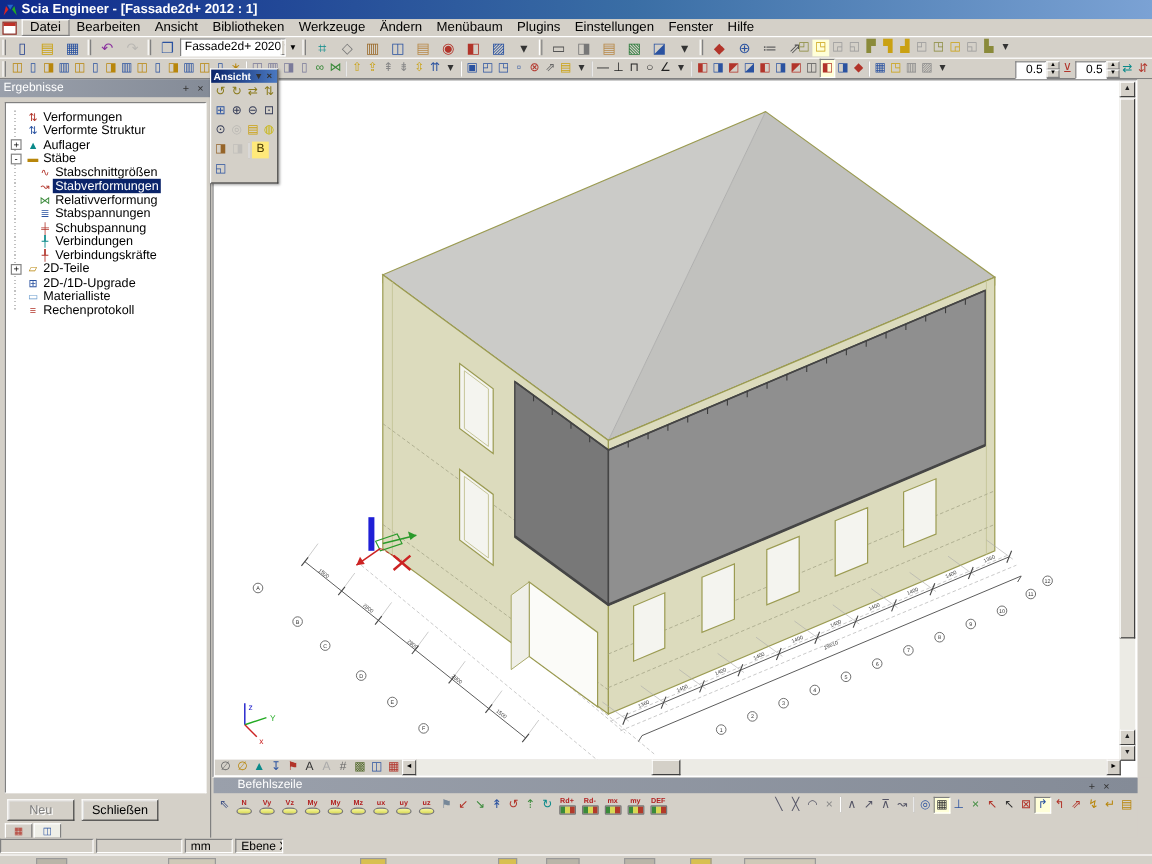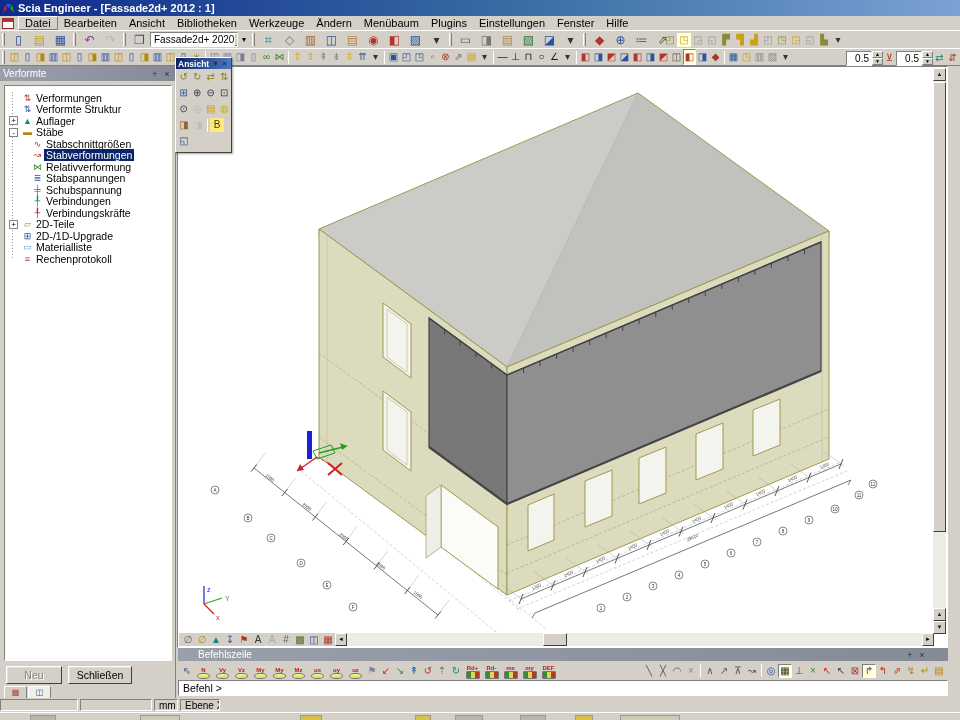--- a/index.html
+++ b/index.html
@@ -266,21 +266,21 @@
     </span>
     <span class="tstrip">
         <span class="tbi" style="color: rgb(10, 138, 138);">⇄</span>
         <span class="tbi" style="color: rgb(178, 52, 42);">⇵</span>
       </span>
   </span>
 </div>
 
 <div id="results">
   <div id="results-header">
-    <span>Verformte</span>
+    <span>Ergebnisse</span>
     <span class="hicons">
         <span class="tbi" style="color: rgb(51, 51, 51);">+</span>
         <span class="tbi" style="color: rgb(51, 51, 51);">×</span>
       </span>
   </div>
   <div id="tree-box">
     <div style="height:6px"></div>
     <div id="treeguide"></div>
     <div id="tree-items">
         <div class="trow" style="padding-left: 16px;">
@@ -709,29 +709,26 @@
         <span class="tbi" style="color: rgb(51, 51, 51);">↖</span>
         <span class="tbi" style="color: rgb(178, 52, 42);">⊠</span>
         <span class="tbi prs" style="color: rgb(42, 82, 160);">↱</span>
         <span class="tbi" style="color: rgb(178, 52, 42);">↰</span>
         <span class="tbi" style="color: rgb(178, 52, 42);">⇗</span>
         <span class="tbi" style="color: rgb(184, 134, 11);">↯</span>
         <span class="tbi" style="color: rgb(184, 134, 11);">↵</span>
         <span class="tbi" style="color: rgb(184, 134, 11);">▤</span>
       </span>
   </div>
-  <div id="cmd-input">
-    <span>Befehl &gt;</span>
-  </div>
 </div>
 
 <div id="statusbar">
   <span class="scell" style="width:78px"></span>
   <span class="scell" style="width:72px"></span>
-  <span class="scell" style="width:24px">mm</span>
+  <span class="scell" style="width:40px">mm</span>
   <span class="scell" style="width:40px">Ebene XY</span>
 </div>
 <div id="bottomstrip">
   <span class="chip" style="left:30px;width:26px;background:#b9b5a8"></span>
   <span class="chip" style="left:140px;width:40px;background:#cfc9b8"></span>
   <span class="chip" style="left:300px;width:22px;background:#d8c050"></span>
   <span class="chip" style="left:415px;width:16px;background:#d8c050"></span>
   <span class="chip" style="left:455px;width:28px;background:#b9b5a8"></span>
   <span class="chip" style="left:520px;width:26px;background:#b9b5a8"></span>
   <span class="chip" style="left:575px;width:18px;background:#d8c050"></span>

